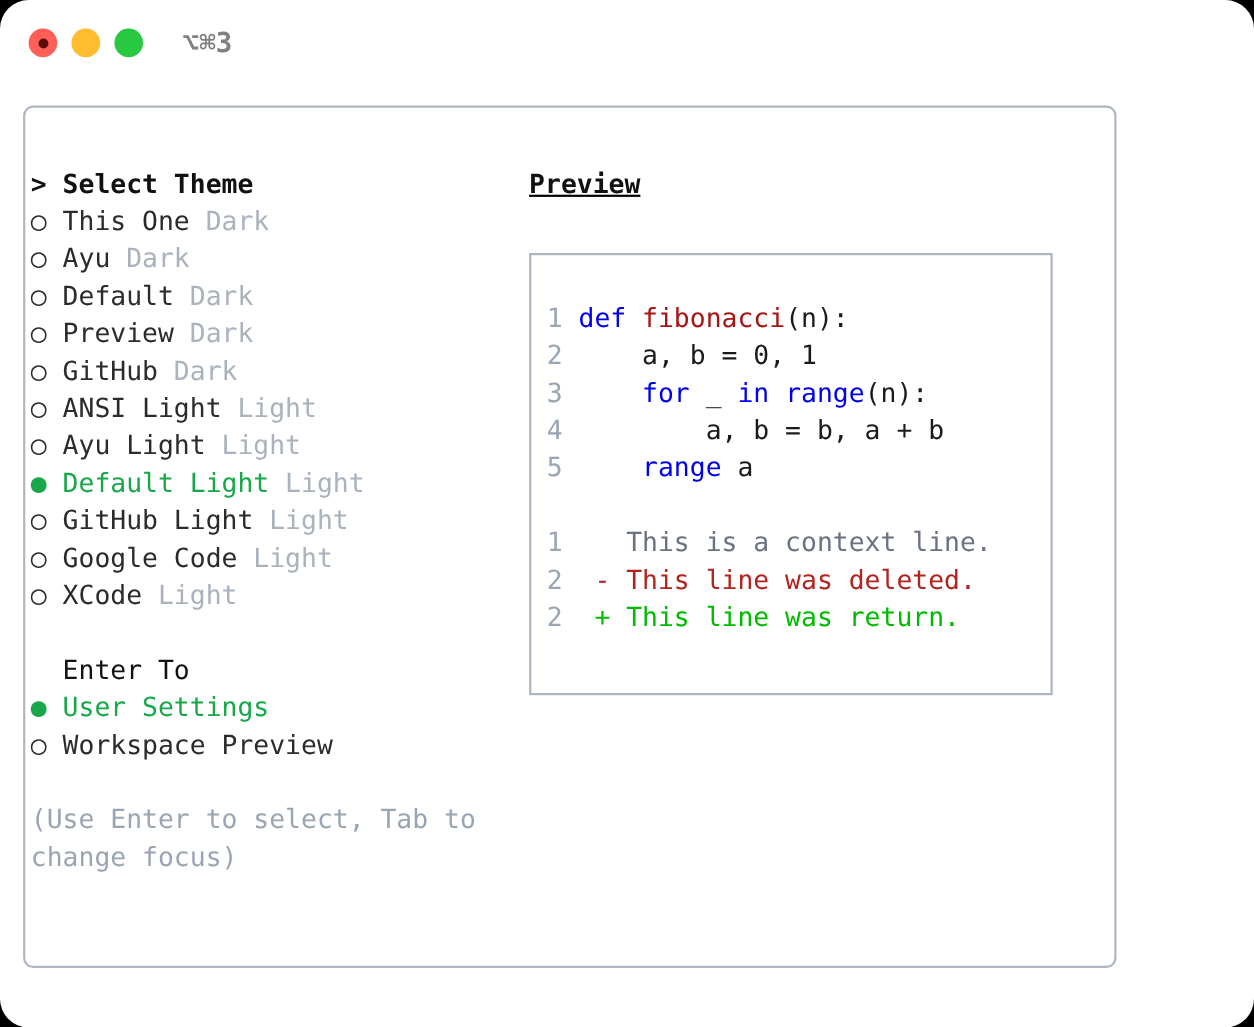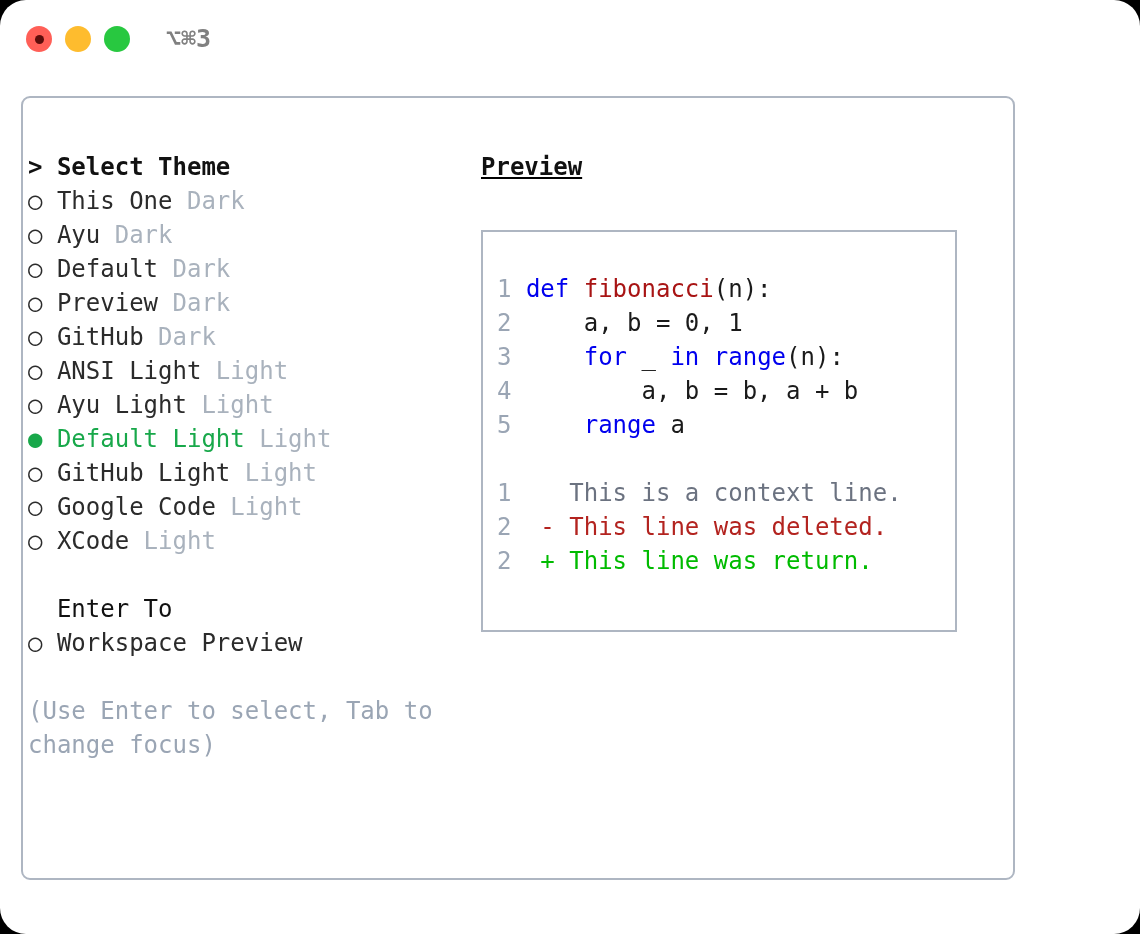--- a/index.html
+++ b/index.html
@@ -222,20 +222,21 @@
             <div class="theme-row selected"><span class="marker">●</span><span class="tname"> Default Light</span><span class="tcat"> Light</span></div>
             <div class="theme-row"><span class="marker">○</span><span class="tname"> GitHub Light</span><span class="tcat"> Light</span></div>
             <div class="theme-row"><span class="marker">○</span><span class="tname"> Google Code</span><span class="tcat"> Light</span></div>
             <div class="theme-row"><span class="marker">○</span><span class="tname"> XCode</span><span class="tcat"> Light</span></div>
           </div>
 
         <div class="section-gap"></div>
 
         <div class="apply-header">  Enter To</div>
         <div id="apply-list">
+            <div class="apply-row selected"><span class="marker">●</span><span class="aname"> User Settings</span></div>
             <div class="apply-row"><span class="marker">○</span><span class="aname"> Workspace Preview</span></div>
           </div>
 
         <div class="hint">(Use Enter to select, Tab to change focus)</div>
       </div>
 
       <div class="right-col">
         <div class="preview-title">Preview</div>
         <div class="preview-box">
           <div class="code-area">

